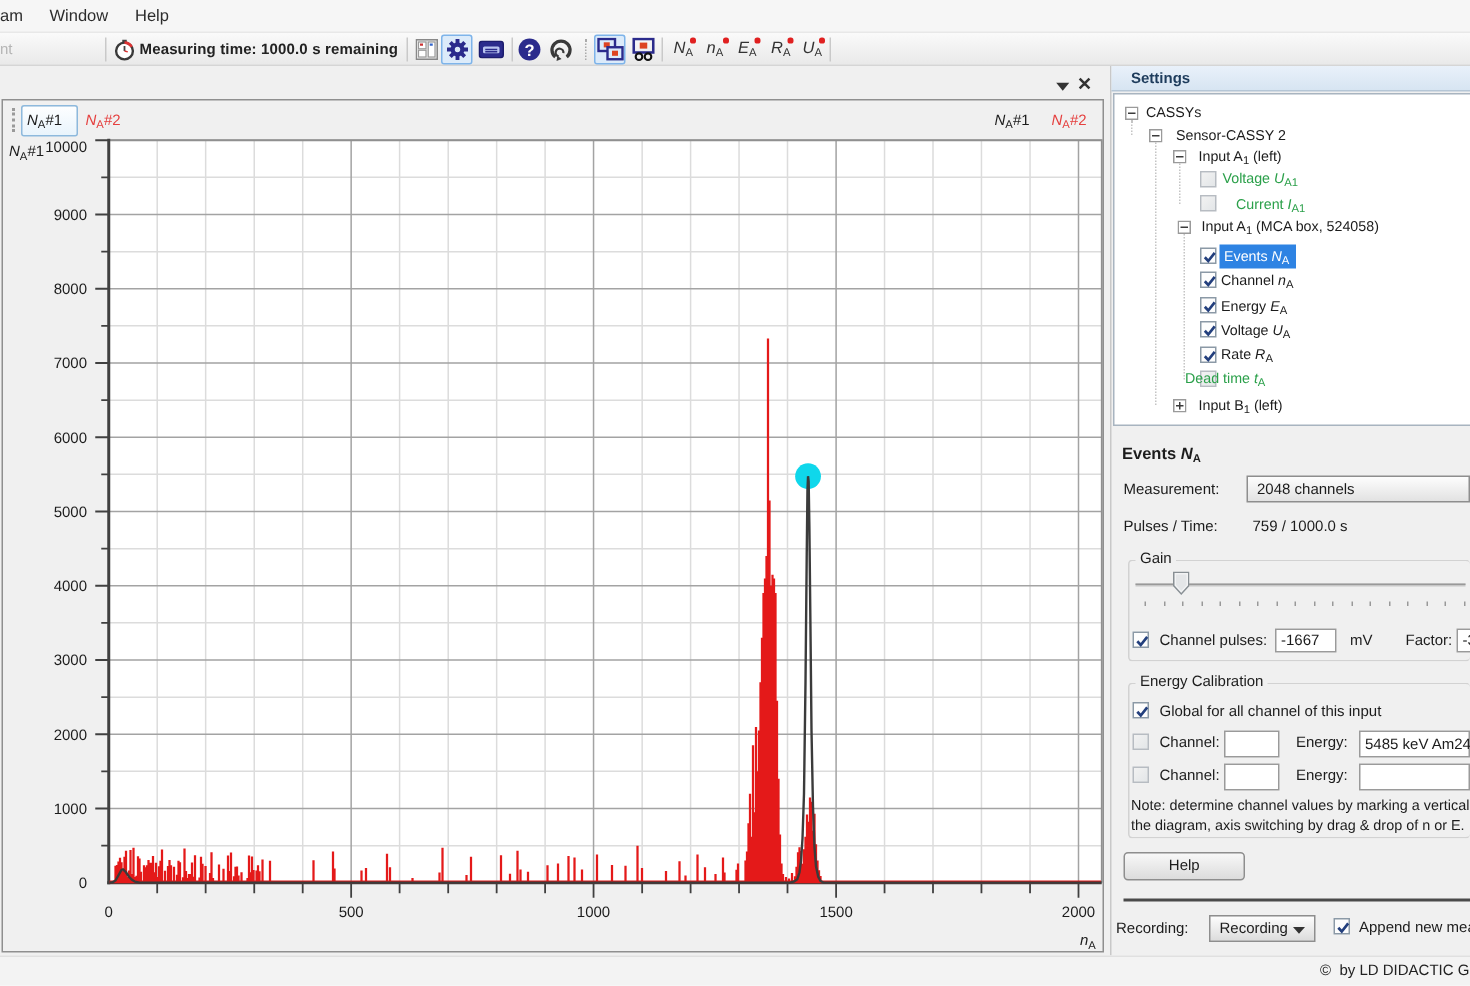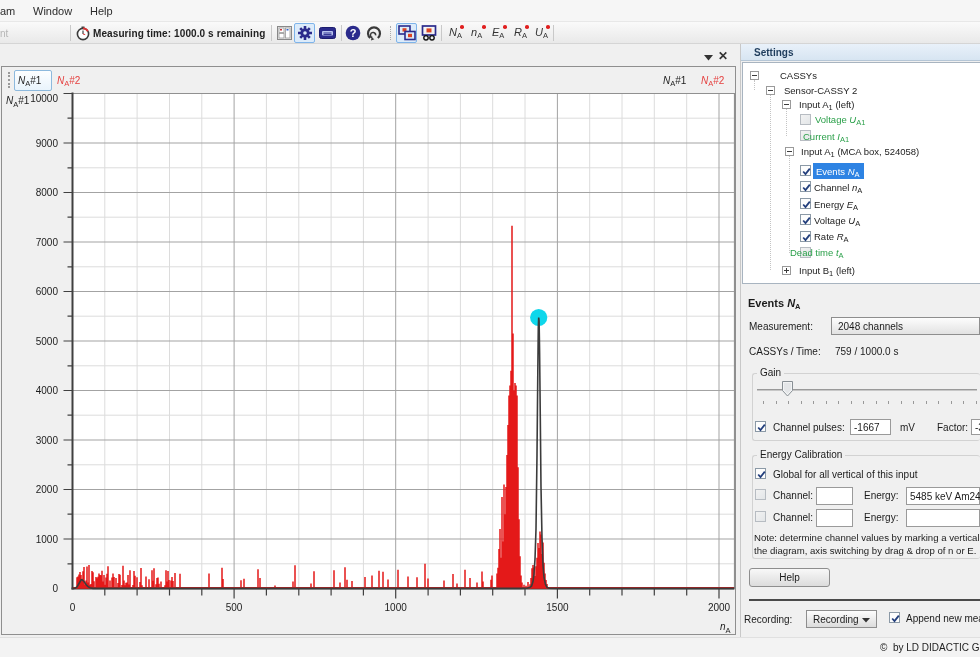--- a/index.html
+++ b/index.html
@@ -132,35 +132,35 @@
 <div class="abs" style="left:754px;top:47px;font-size:10px;font-weight:700;color:#1e3c5c">Settings</div>
 <div class="abs" style="left:742px;top:62px;width:238px;height:222px;background:#fff;border:1px solid #a8b4c0;border-right:none"></div>
 <div class="abs" style="left:754px;top:80px;width:1px;height:10px;border-left:1px dotted #c4c4c4"></div>
 <div class="abs" style="left:770px;top:95px;width:1px;height:175px;border-left:1px dotted #c4c4c4"></div>
 <div class="abs" style="left:786px;top:109px;width:1px;height:27px;border-left:1px dotted #c4c4c4"></div>
 <div class="abs" style="left:789px;top:156px;width:1px;height:97px;border-left:1px dotted #c4c4c4"></div>
 <svg width="9" height="9" style="position:absolute;left:750px;top:71.0px">
     <rect x="0.5" y="0.5" width="8" height="8" fill="#fff" stroke="#9a9a9a"></rect>
     <path d="M2 4.5H7" stroke="#3c3c3c" stroke-width="1"></path>
   </svg>
-<div class="abs" style="left:780px;top:70.0px;font-size:9.5px;white-space:nowrap">CASSYs</div>
+<div class="abs" style="left:764px;top:70.0px;font-size:9.5px;white-space:nowrap">CASSYs</div>
 <svg width="9" height="9" style="position:absolute;left:766px;top:85.5px">
     <rect x="0.5" y="0.5" width="8" height="8" fill="#fff" stroke="#9a9a9a"></rect>
     <path d="M2 4.5H7" stroke="#3c3c3c" stroke-width="1"></path>
   </svg>
 <div class="abs" style="left:784px;top:84.5px;font-size:9.5px;white-space:nowrap">Sensor-CASSY 2</div>
 <svg width="9" height="9" style="position:absolute;left:782px;top:100.0px">
     <rect x="0.5" y="0.5" width="8" height="8" fill="#fff" stroke="#9a9a9a"></rect>
     <path d="M2 4.5H7" stroke="#3c3c3c" stroke-width="1"></path>
   </svg>
 <div class="abs" style="left:799px;top:99.0px;font-size:9.5px;white-space:nowrap">Input A<sub>1</sub> (left)</div>
 <div style="position:absolute;left:800px;top:113.5px;width:11px;height:11px;border:1px solid #b7bcc2;background:linear-gradient(135deg,#f2f2f2,#e3e6e8)"></div>
 <div class="abs" style="left:815px;top:114.0px;font-size:9.5px;white-space:nowrap"><span style="color:#2ba04a">Voltage <i class="q">U</i><sub>A1</sub></span></div>
 <div style="position:absolute;left:800px;top:130px;width:11px;height:11px;border:1px solid #b7bcc2;background:linear-gradient(135deg,#f2f2f2,#e3e6e8)"></div>
-<div class="abs" style="left:803px;top:130.5px;font-size:9.5px;white-space:nowrap"><span style="color:#2ba04a">Current <i class="q">I</i><sub>A1</sub></span></div>
+<div class="abs" style="left:824px;top:130.5px;font-size:9.5px;white-space:nowrap"><span style="color:#2ba04a">Current <i class="q">I</i><sub>A1</sub></span></div>
 <svg width="9" height="9" style="position:absolute;left:785px;top:147.0px">
     <rect x="0.5" y="0.5" width="8" height="8" fill="#fff" stroke="#9a9a9a"></rect>
     <path d="M2 4.5H7" stroke="#3c3c3c" stroke-width="1"></path>
   </svg>
 <div class="abs" style="left:801px;top:146.0px;font-size:9.5px;white-space:nowrap">Input A<sub>1</sub> (MCA box, 524058)</div>
 <div style="position:absolute;left:800px;top:165px;width:11px;height:11px;border:1px solid #8b99a6;background:#fdfdfd">
     <svg width="11" height="11" style="position:absolute;left:0;top:0">
       <path d="M2.2 5.5 L4.5 8 L8.8 2.6" stroke="#233f7d" stroke-width="1.8" fill="none"></path>
     </svg>
   </div>
@@ -194,21 +194,21 @@
 <svg width="9" height="9" style="position:absolute;left:782px;top:265.5px">
     <rect x="0.5" y="0.5" width="8" height="8" fill="#fff" stroke="#9a9a9a"></rect>
     <path d="M2 4.5H7M4.5 2V7" stroke="#3c3c3c" stroke-width="1"></path>
   </svg>
 <div class="abs" style="left:799px;top:264.5px;font-size:9.5px;white-space:nowrap">Input B<sub>1</sub> (left)</div>
 <div class="abs" style="left:748px;top:297px;font-weight:bold;font-size:11px">Events <i class="q">N</i><sub>A</sub></div>
 <div class="abs" style="left:749px;top:321px">Measurement:</div>
 <div class="abs" style="left:831px;top:317px;width:149px;height:18px;border:1px solid #8e8e8e;background:linear-gradient(#fdfdfd,#e2e2e2)">
     <div style="margin:3px 0 0 6px">2048 channels</div>
   </div>
-<div class="abs" style="left:749px;top:346px">CASSYs / Time:</div>
+<div class="abs" style="left:749px;top:346px">Pulses / Time:</div>
 <div class="abs" style="left:835px;top:346px">759 / 1000.0 s</div>
 <div class="abs" style="left:752px;top:373px;width:228px;height:68px;border:1px solid #d2d2d2;border-right:none;border-radius:3px"></div>
 <div class="abs" style="left:757px;top:367px;background:#f0f0f0;padding:0 3px">Gain</div>
 <div class="abs" style="left:757px;top:389px;width:220px;height:2px;background:#c7c7c7;border-top:1px solid #999"></div>
 <svg class="abs" style="left:782px;top:381px" width="11" height="16">
     <path d="M0.5 0.5 h10 v9 l-5 5.5 l-5-5.5 z" stroke="#888f94" fill="#f2f3f4"></path>
     <path d="M2 2 h7 v7 l-3.5 3.8 l-3.5-3.8 z" fill="#e4e6e8"></path>
   </svg>
 <div class="abs" style="left:763.0px;top:400.5px;width:1px;height:3px;background:#999"></div>
 <div class="abs" style="left:775.5px;top:400.5px;width:1px;height:3px;background:#999"></div>
@@ -242,21 +242,21 @@
 <div class="abs" style="left:971px;top:419px;width:20px;height:16px;border:1px solid #9a9a9a;background:#fff">
     <div style="margin:2px 0 0 3px">-3</div>
   </div>
 <div class="abs" style="left:752px;top:455px;width:228px;height:104px;border:1px solid #d2d2d2;border-right:none;border-radius:3px"></div>
 <div class="abs" style="left:757px;top:449px;background:#f0f0f0;padding:0 3px">Energy Calibration</div>
 <div style="position:absolute;left:755px;top:468px;width:11px;height:11px;border:1px solid #8b99a6;background:#fdfdfd">
     <svg width="11" height="11" style="position:absolute;left:0;top:0">
       <path d="M2.2 5.5 L4.5 8 L8.8 2.6" stroke="#233f7d" stroke-width="1.8" fill="none"></path>
     </svg>
   </div>
-<div class="abs" style="left:773px;top:469px">Global for all vertical of this input</div>
+<div class="abs" style="left:773px;top:469px">Global for all channel of this input</div>
 <div style="position:absolute;left:755px;top:489px;width:11px;height:11px;border:1px solid #b7bcc2;background:linear-gradient(135deg,#f2f2f2,#e3e6e8)"></div>
 <div class="abs" style="left:773px;top:490px">Channel:</div>
 <div class="abs" style="left:816px;top:487px;width:37px;height:18px;border:1px solid #9a9a9a;background:#fff"></div>
 <div class="abs" style="left:864px;top:490px">Energy:</div>
 <div class="abs" style="left:906px;top:487px;width:74px;height:18px;border:1px solid #9a9a9a;background:#fff">
     <div style="margin:3px 0 0 3px;white-space:nowrap">5485 keV Am241</div>
   </div>
 <div style="position:absolute;left:755px;top:511px;width:11px;height:11px;border:1px solid #b7bcc2;background:linear-gradient(135deg,#f2f2f2,#e3e6e8)"></div>
 <div class="abs" style="left:773px;top:512px">Channel:</div>
 <div class="abs" style="left:816px;top:509px;width:37px;height:18px;border:1px solid #9a9a9a;background:#fff"></div>

